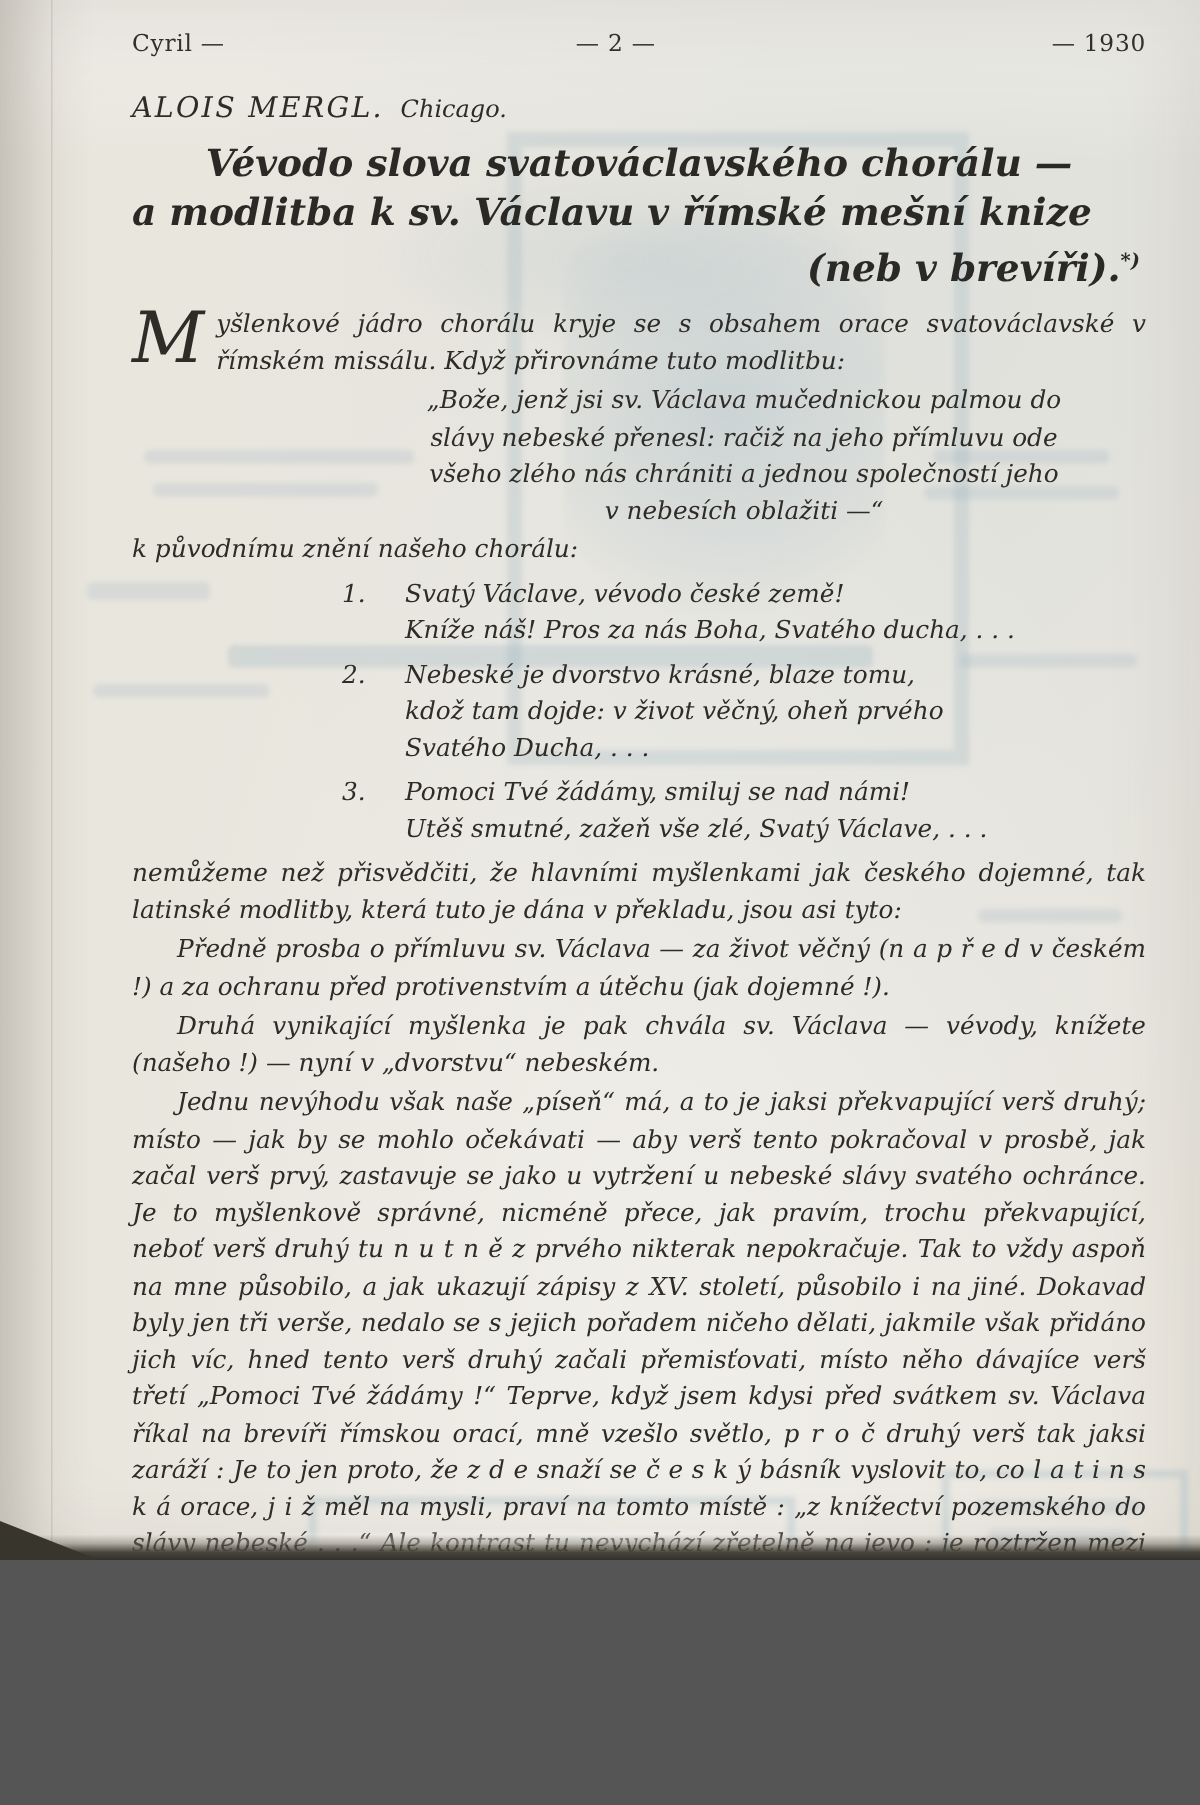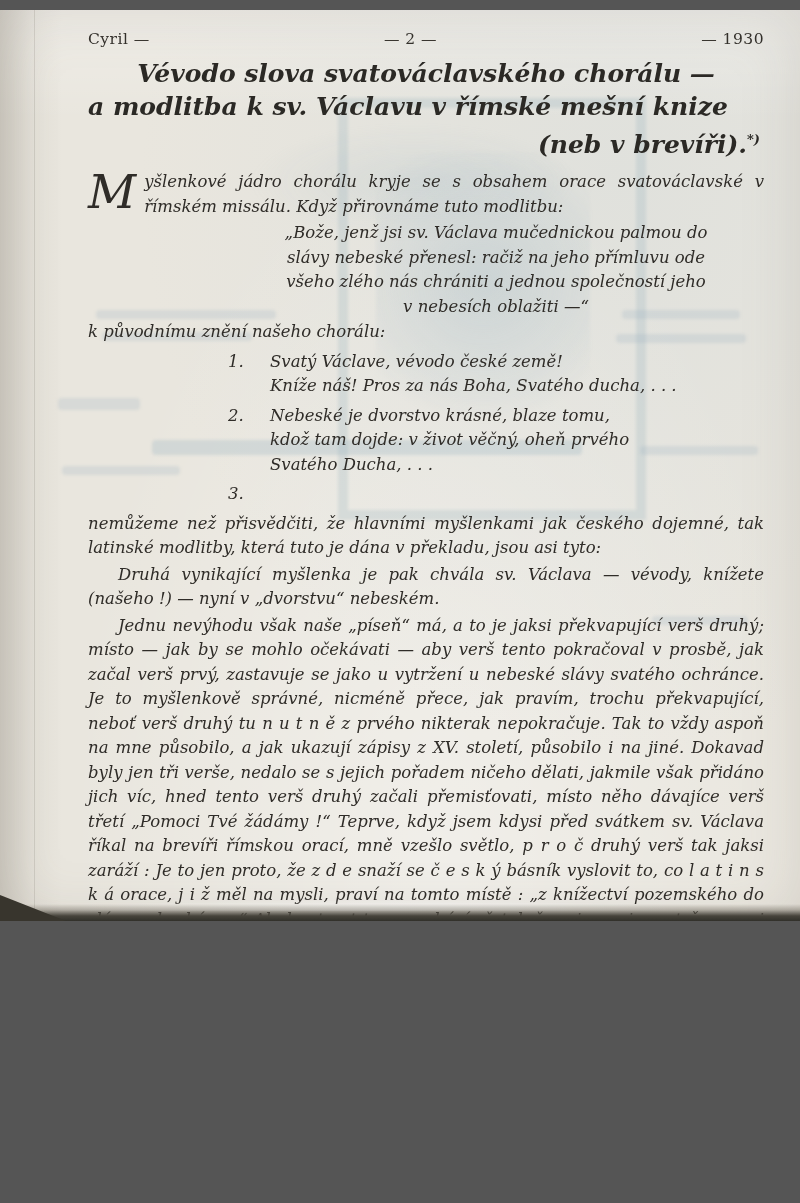--- a/index.html
+++ b/index.html
@@ -1,17 +1,17 @@
 <!DOCTYPE html>
 <html><head>
 <meta charset="utf-8">
 <style>
   html,body{margin:0;padding:0;background:#555;}
   .page{
-    position:relative;width:800px;height:911px;overflow:hidden;margin:10px auto;
+    position:relative;width:800px;height:1040px;overflow:hidden;margin:0 auto;
     font-family:"DejaVu Serif","Liberation Serif",serif;color:#2f2c28;
     background:
       linear-gradient(to right, rgba(150,145,133,0.32), rgba(150,145,133,0.07) 34px, rgba(0,0,0,0) 62px),
       linear-gradient(to bottom, rgba(255,255,255,0.30), rgba(0,0,0,0) 110px),
       radial-gradient(ellipse at 78% 18%, rgba(188,205,214,0.20), rgba(0,0,0,0) 55%),
       radial-gradient(ellipse at 55% 92%, rgba(255,255,255,0.35), rgba(0,0,0,0) 60%),
       #e9e6de;
     box-shadow: inset 0 0 60px rgba(120,112,98,0.18);
   }
   .fold{position:absolute;left:34px;top:0;bottom:0;width:1px;background:rgba(110,104,92,0.18);z-index:1;}
@@ -102,20 +102,24 @@
   <div class="ghost gmid"></div>
 
   <div class="content">
 
     <div class="phead">
       <span>Cyril —</span>
       <span class="c">— 2 —</span>
       <span>— 1930</span>
     </div>
 
+    <div class="byline">
+      <span class="author">ALOIS MERGL.</span>
+      <span class="loc">Chicago.</span>
+    </div>
 
     <div class="title">
       <div class="t1">Vévodo slova svatováclavského chorálu —</div>
       <div class="t2">a modlitba k sv. Václavu v římské mešní knize</div>
       <div class="t3"><span>(neb v brevíři).</span><sup>*)</sup></div>
     </div>
 
     <div class="body">
 
       <div class="lead">
@@ -142,24 +146,29 @@
         <div class="verse">
           <span class="vnum">2.</span>
           <span>
             <div>Nebeské je dvorstvo krásné, blaze tomu,</div>
             <div>kdož tam dojde: v život věčný, oheň prvého</div>
             <div>Svatého Ducha, . . .</div>
           </span>
         </div>
         <div class="verse">
           <span class="vnum">3.</span>
+          <span>
+            <div>Pomoci Tvé žádámy, smiluj se nad námi!</div>
+            <div>Utěš smutné, zažeň vše zlé, Svatý Václave, . . .</div>
+          </span>
         </div>
       </div>
 
       <div class="para">nemůžeme než přisvědčiti, že hlavními myšlenkami jak českého dojemné, tak latinské modlitby, která tuto je dána v překladu, jsou asi tyto:</div>
+      <div class="para ind">Předně prosba o přímluvu sv. Václava — za život věčný (n a p ř e d v českém !) a za ochranu před protivenstvím a útěchu (jak dojemné !).</div>
       <div class="para ind">Druhá vynikající myšlenka je pak chvála sv. Václava — vévody, knížete (našeho !) — nyní v „dvorstvu“ nebeském.</div>
       <div class="para ind">Jednu nevýhodu však naše „píseň“ má, a to je jaksi překvapující verš druhý; místo — jak by se mohlo očekávati — aby verš tento pokračoval v prosbě, jak začal verš prvý, zastavuje se jako u vytržení u nebeské slávy svatého ochránce. Je to myšlenkově správné, nicméně přece, jak pravím, trochu překvapující, neboť verš druhý tu n u t n ě z prvého nikterak nepokračuje. Tak to vždy aspoň na mne působilo, a jak ukazují zápisy z XV. století, působilo i na jiné. Dokavad byly jen tři verše, nedalo se s jejich pořadem ničeho dělati, jakmile však přidáno jich víc, hned tento verš druhý začali přemisťovati, místo něho dávajíce verš třetí „Pomoci Tvé žádámy !“ Teprve, když jsem kdysi před svátkem sv. Václava říkal na brevíři římskou orací, mně vzešlo světlo, p r o č druhý verš tak jaksi zaráží : Je to jen proto, že z d e snaží se č e s k ý básník vyslovit to, co l a t i n s k á orace, j i ž měl na mysli, praví na tomto místě : „z knížectví pozemského do slávy nebeské . . .“ Ale kontrast tu nevychází zřetelně na jevo : je roztržen mezi veršem prvním a druhým : „Vévodo, kníže náš...“, „Nebeské je dvorstvo...“. Jen v slově „dvorstvo“ můžeme třebas spatřovati narážku na stkvělý kdysi dvůr sv. Václava v Praze, ale to je příliš slabé. Nikdo zde nevycítí protivy vyslovené v římské oraci — a proto pak verš o nebeském</div>
 
       <div class="footnote">
         <hr class="fnrule">
 
       </div>
 
     </div>
   </div>

